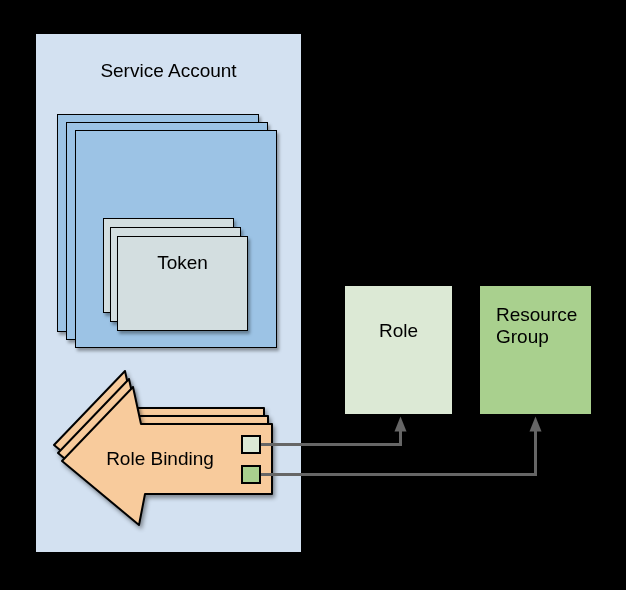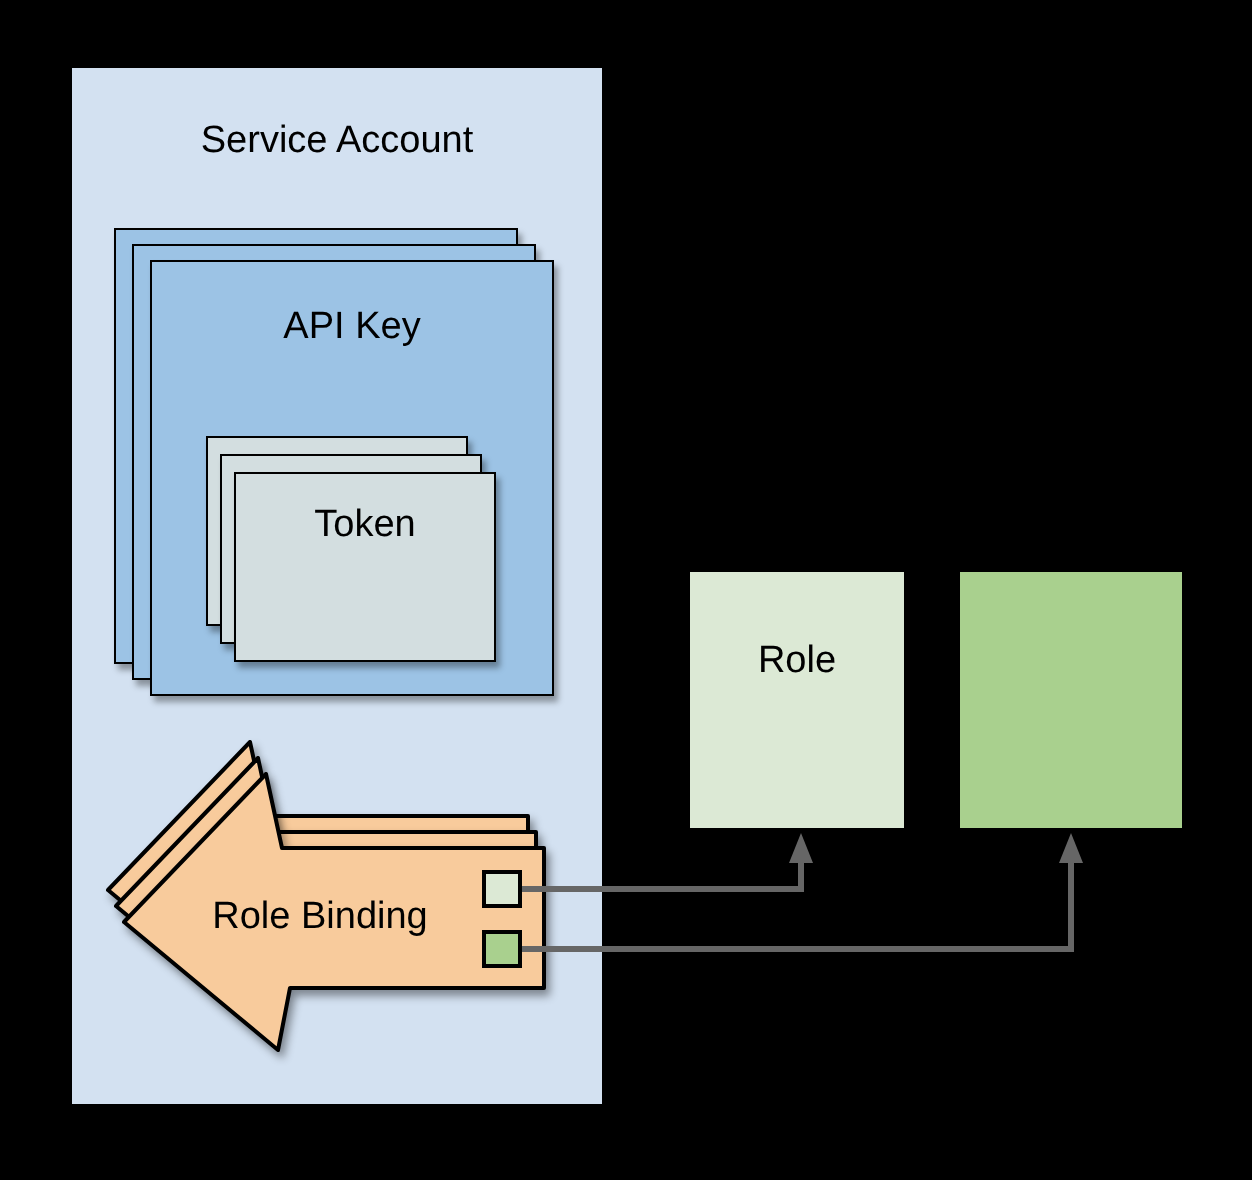--- a/index.html
+++ b/index.html
@@ -56,18 +56,18 @@
     <polygon points="400.5,416.5 394.5,431.5 406.5,431.5" fill="#666666"></polygon>
 
     <path class="conn" d="M260,474.5 H535.5 V431" stroke="#666666"></path>
     <polygon points="535.5,416.5 529.5,431.5 541.5,431.5" fill="#666666"></polygon>
 
     <rect class="port" x="242" y="436" width="18" height="17" fill="#DCE9D5"></rect>
     <rect class="port" x="242" y="466" width="18" height="17" fill="#A9D08E"></rect>
   </svg>
 
   <div class="label sa-label">Service Account</div>
-  <div class="label api-label">API Key</div>
   <div class="label rb-label">Role Binding</div>
   <div class="label tok-label">Token</div>
   <div class="label role-label">Role</div>
+  <div class="label rg-label">Resource Group</div>
 
 </div>
 
 </body></html>

